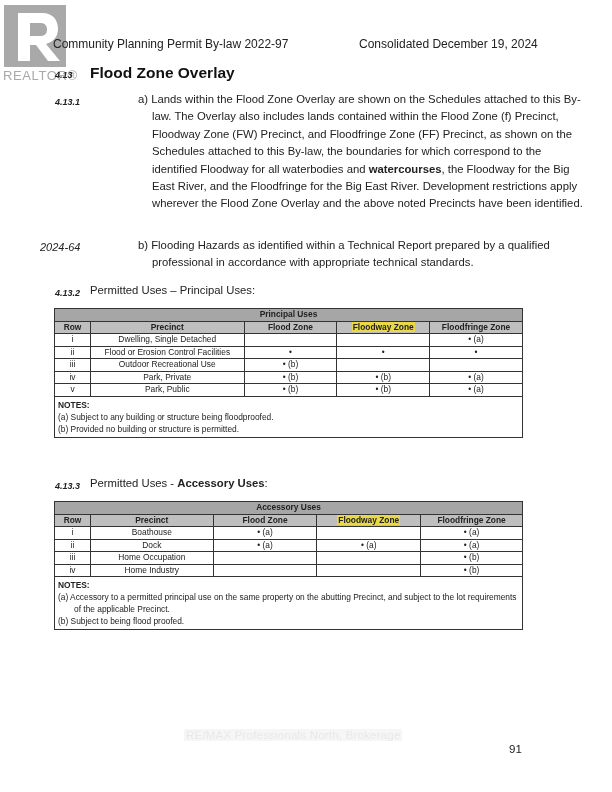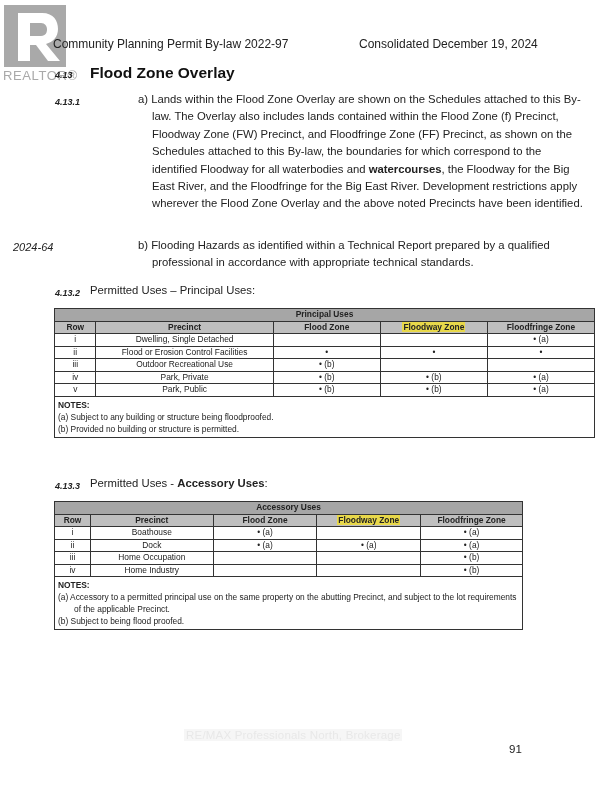--- a/index.html
+++ b/index.html
@@ -19,41 +19,41 @@
   .hdr-right { left: 359px; top: 37px; font-size: 12px; color: #222; }
   .sec-num { font-size: 9px; font-weight: bold; font-style: italic; color: #222; }
   .s413-num { left: 55px; top: 70px; }
   .s413-title { left: 90px; top: 64px; font-size: 15.5px; font-weight: bold; color: #111; }
   .s4131-num { left: 55px; top: 97px; }
   .para {
     font-size: 11.3px; line-height: 17.4px; color: #222;
   }
   .para-a { left: 90px; top: 91px; width: 436px; }
   .hang { padding-left: 14px; text-indent: -14px; margin-left: 48px; }
-  .amend { left: 13px; top: 241px; font-size: 11px; font-style: italic; color: #222; }
+  .amend { left: 40px; top: 241px; font-size: 11px; font-style: italic; color: #222; }
   .para-b { left: 90px; top: 237px; width: 436px; }
   .s4132-num { left: 55px; top: 288px; }
   .s4132-title { left: 90px; top: 284px; font-size: 11.3px; color: #222; }
   .s4133-num { left: 55px; top: 481px; }
   .s4133-title { left: 90px; top: 477px; font-size: 11.3px; color: #222; }
   table.uses {
     position: absolute; border-collapse: collapse; font-size: 8.4px; color: #222;
     border: 1.5px solid #333;
   }
   table.uses td, table.uses th {
     border: 1px solid #333; padding: 0; height: 11.5px; text-align: center; vertical-align: middle;
     line-height: 11px;
   }
   table.uses th { font-weight: bold; background: #bfbfbf; font-size: 8.4px; }
   table.uses .caption-row th { background: #a6a6a6; }
   .hl { background: #e8d84a; padding: 0 1px; }
   .notes { text-align: left !important; padding: 2px 3px !important; line-height: 12px !important; margin-left: 32px; }
   .notes div.nh { font-weight: bold; }
   .notes .hang2 { padding-left: 16px; text-indent: -16px; }
-  .t1 { left: 54px; top: 308px; width: 541px; }
+  .t1 { left: 54px; top: 308px; width: 469px; }
   .t2 { left: 54px; top: 501px; width: 469px; }
   .watermark {
     left: 184px; top: 729px; font-size: 11.5px; color: #e8e8e8; background: #f6f6f6;
     padding: 0 2px; letter-spacing: 0.2px;
   }
   .pagenum { left: 509px; top: 743px; font-size: 11.5px; color: #222; }
 </style>
 </head>
 <body>
 

